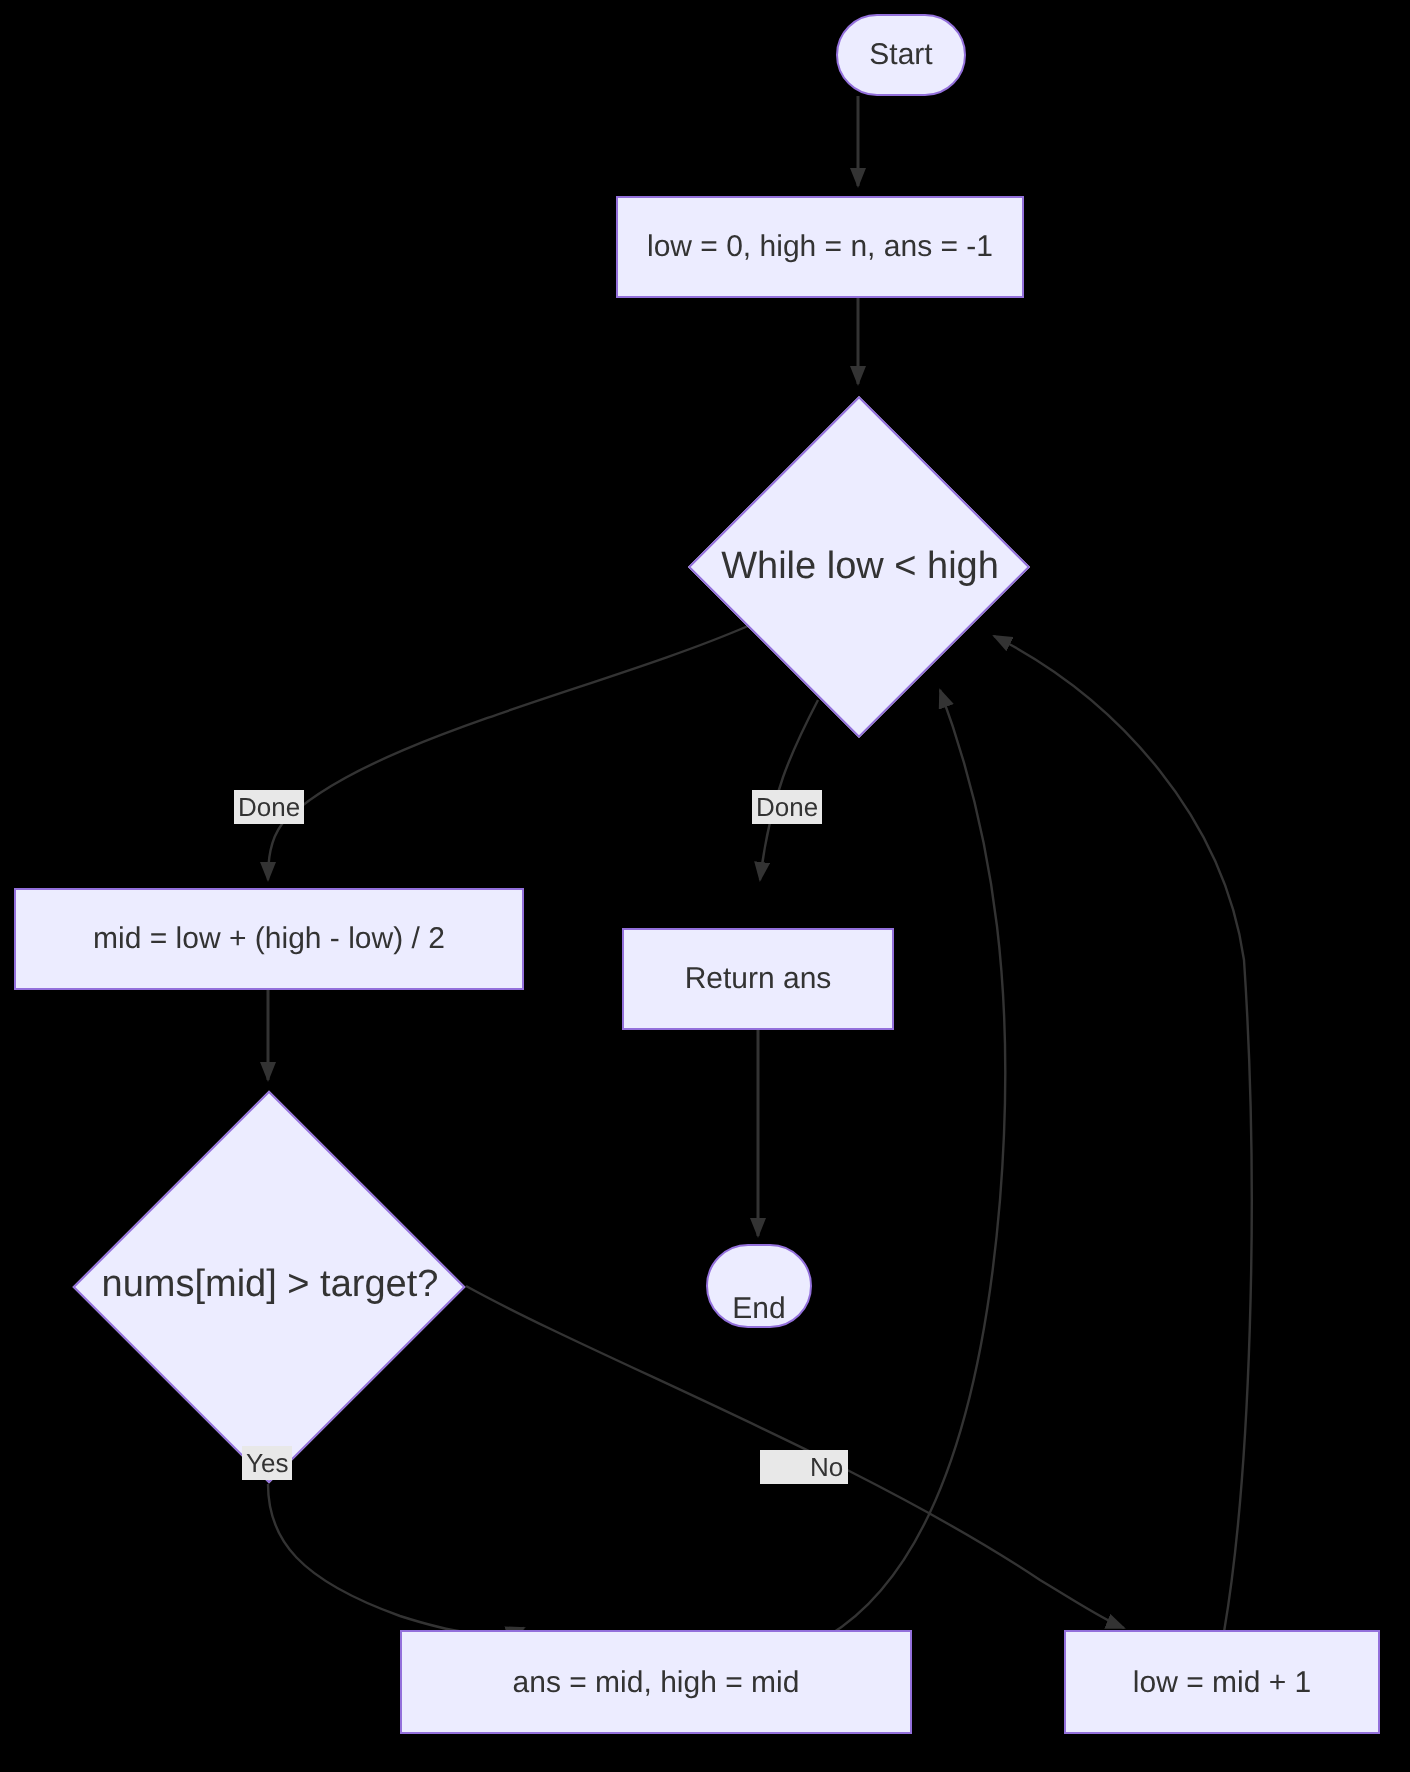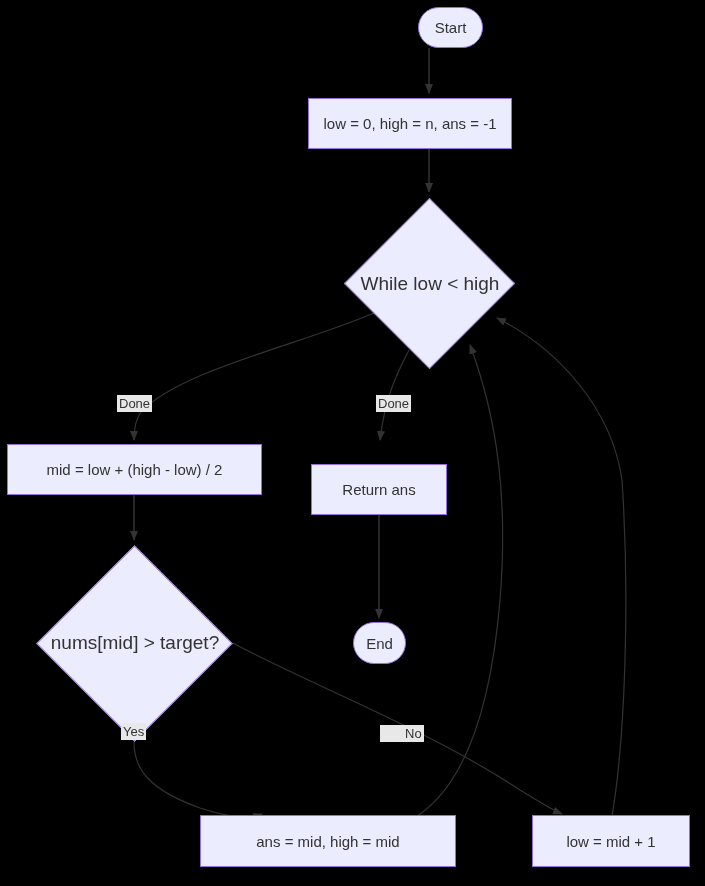--- a/index.html
+++ b/index.html
@@ -126,21 +126,21 @@
 
   <div class="node rect" style="left:311px; top:444px; width:136px; height:51px;margin-top:20px;">
     <span>Return ans</span>
   </div>
 
   <div class="diamond-wrap" style="left:65px; top:574px; width:139px; height:139px;">
     <div class="diamond-shape"></div>
   </div>
   <div class="diamond-label" style="left:135px; top:643px;">nums[mid] &gt; target?</div>
 
-  <div class="node stadium" style="left:353px; top:622px; width:53px; height:42px;">
+  <div class="node stadium" style="left:353px; top:622px; width:53px; height:42px;align-items:flex-end;">
     <span>End</span>
   </div>
 
   <div class="node rect" style="left:200px; top:815px; width:256px; height:52px;">
     <span>ans = mid, high = mid</span>
   </div>
 
   <div class="node rect" style="left:532px; top:815px; width:158px; height:52px;">
     <span>low = mid + 1</span>
   </div>

